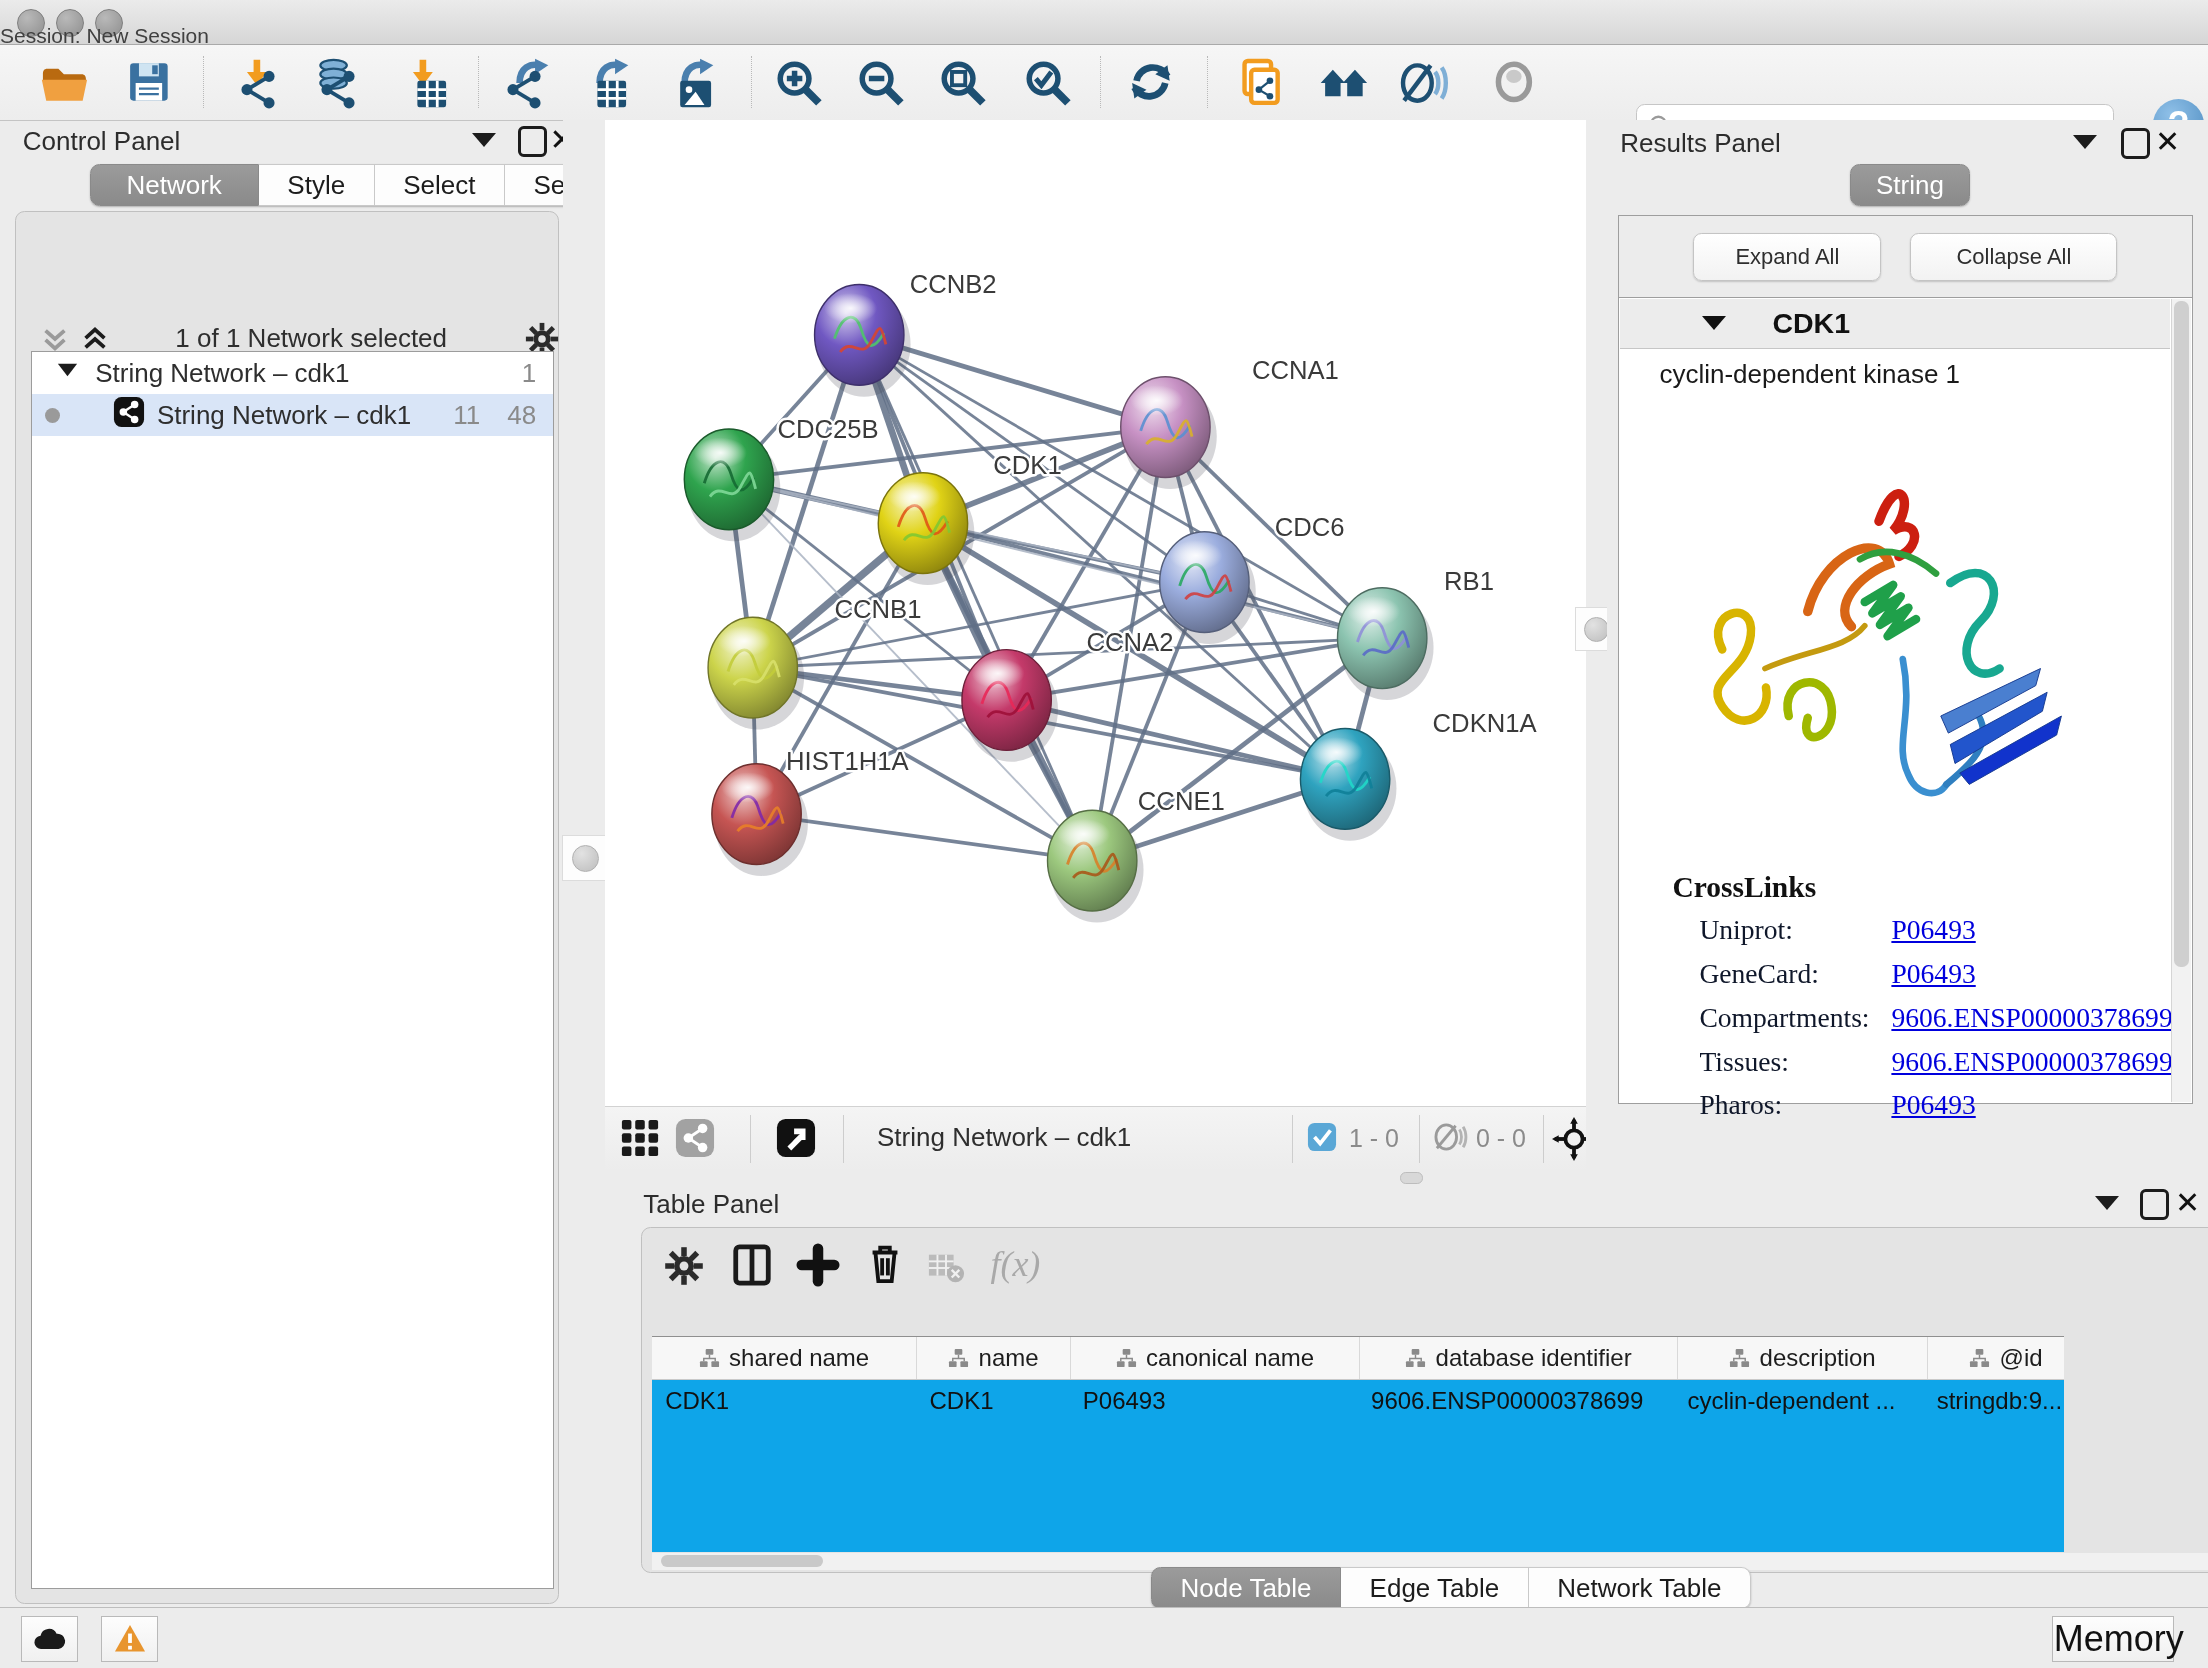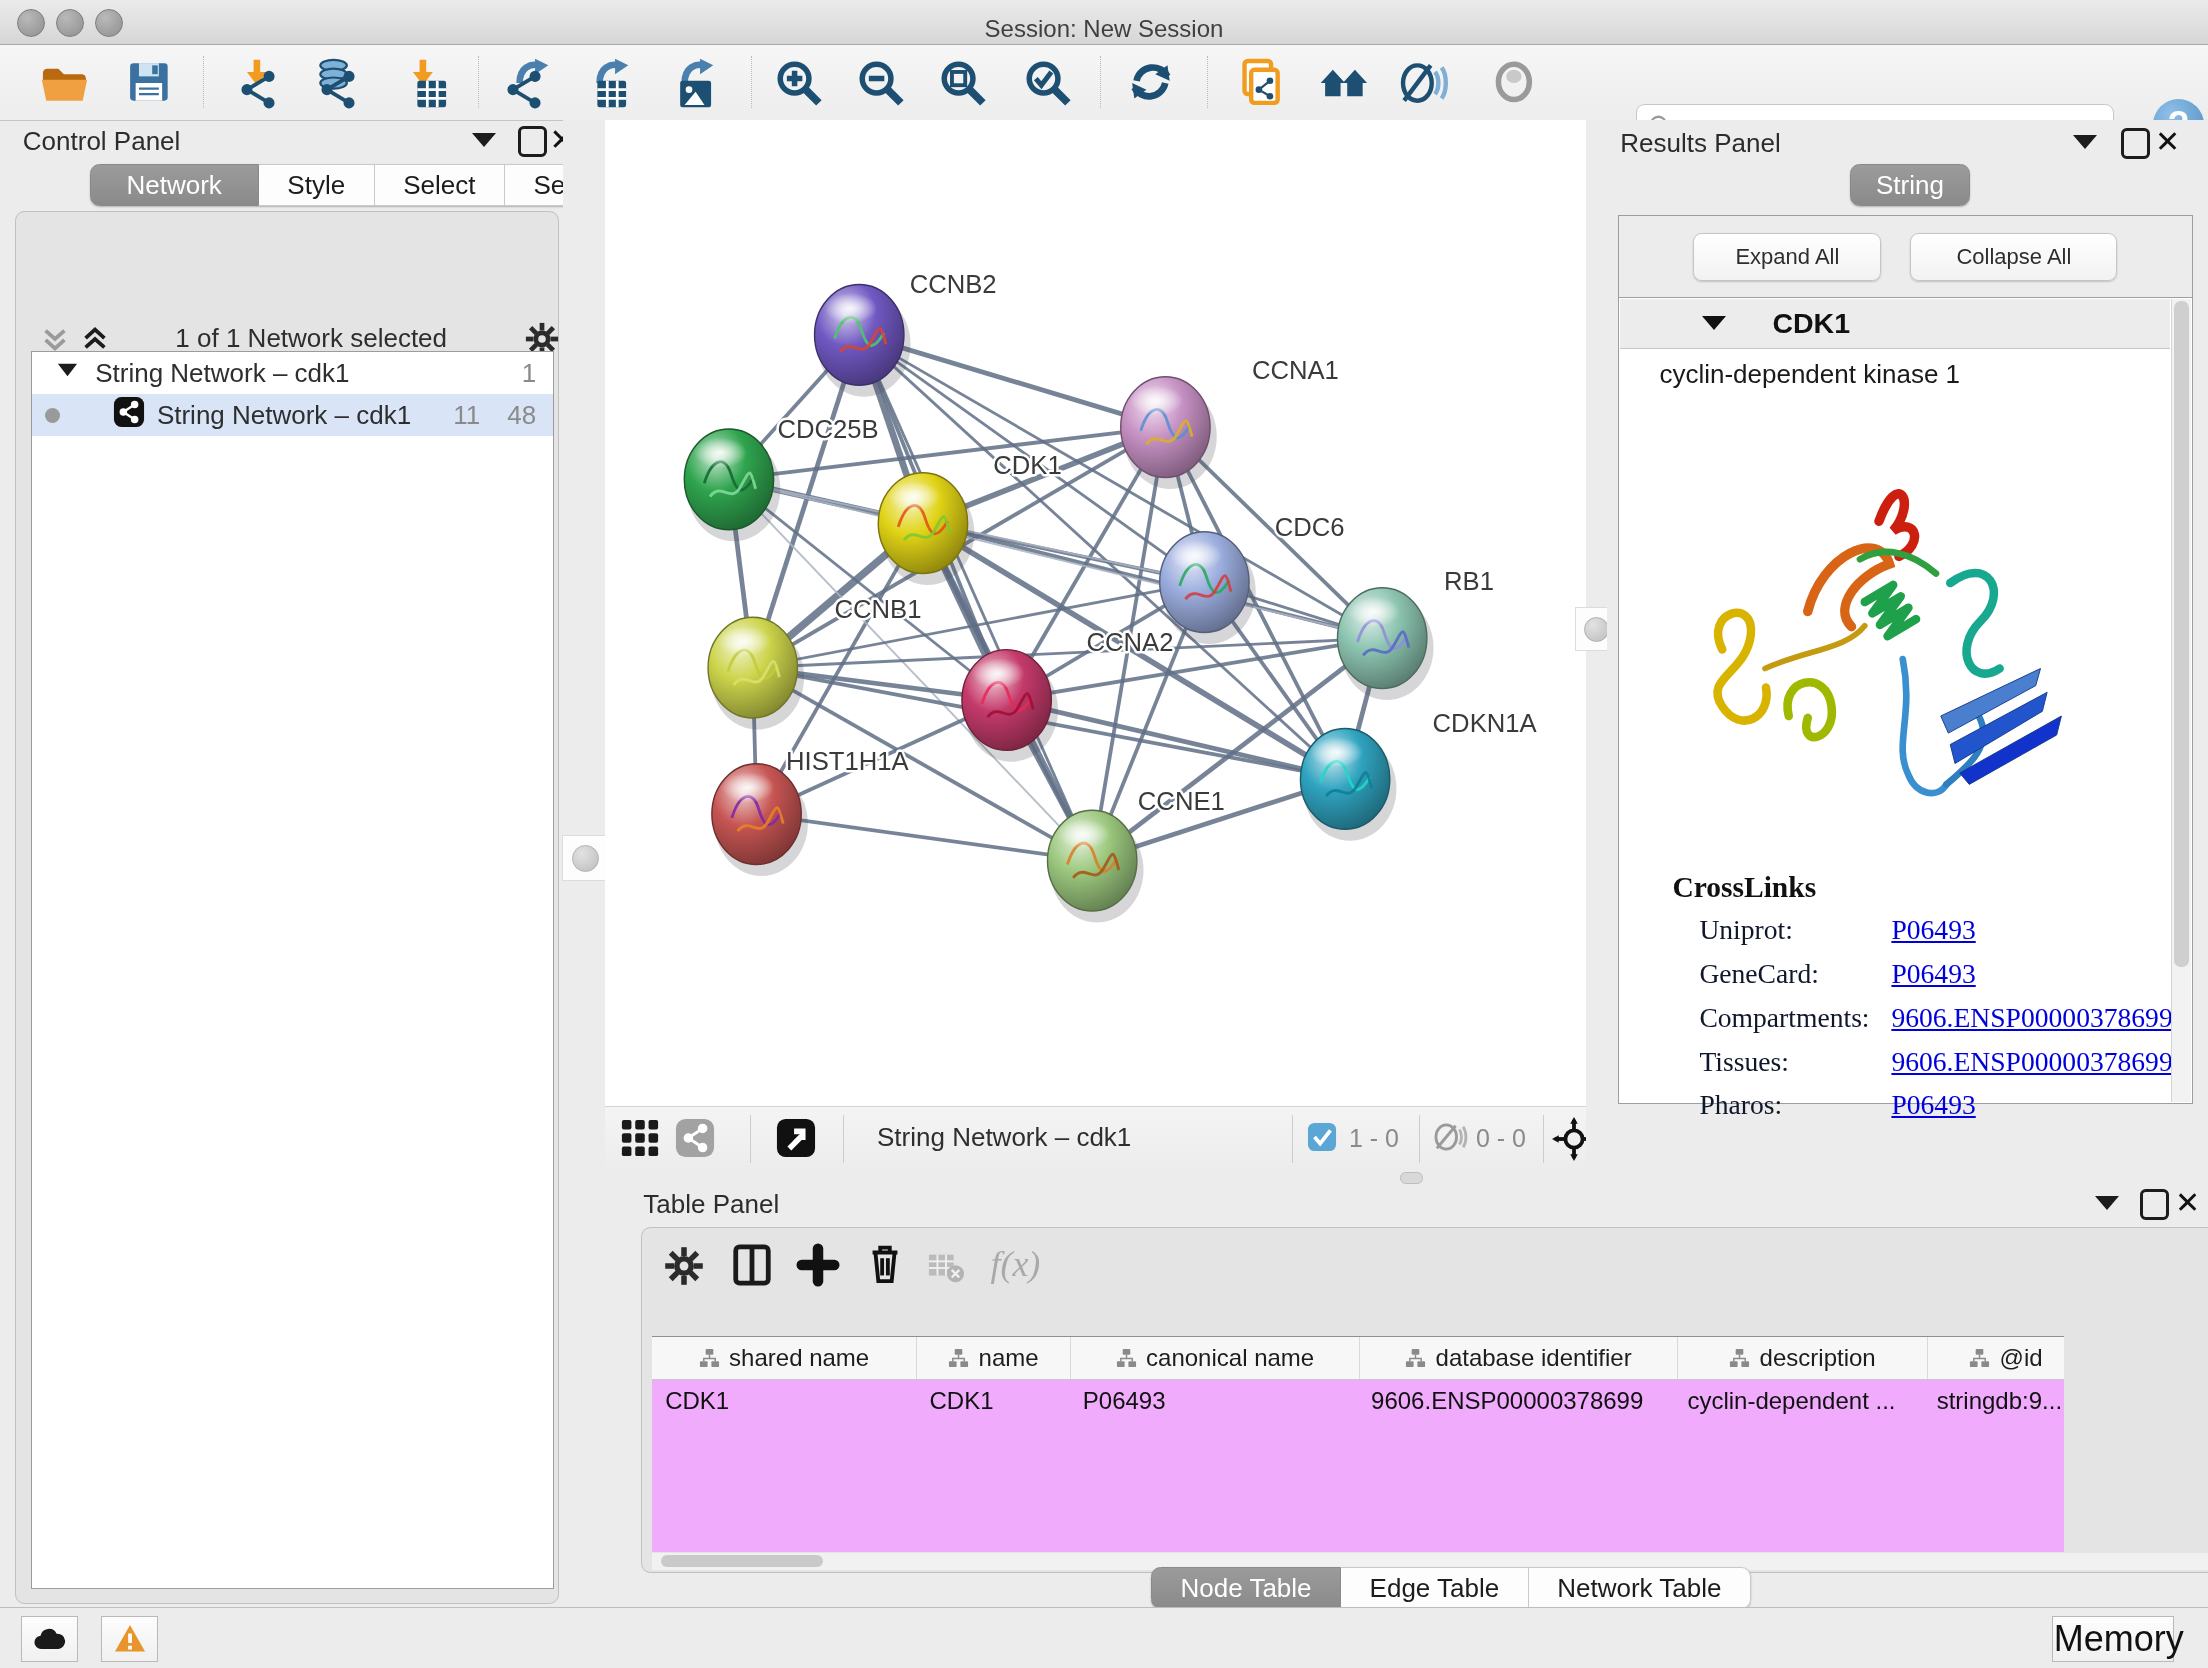--- a/index.html
+++ b/index.html
@@ -5,21 +5,21 @@
   html,body{margin:0;padding:0;}
   body{width:2208px;height:1668px;position:relative;overflow:hidden;
        font-family:"Liberation Sans","DejaVu Sans",sans-serif;
        background:#ececec;color:#2e2e2e;-webkit-font-smoothing:antialiased;}
   .abs{position:absolute;}
   
   #titlebar{left:0;top:0;width:2208px;height:44px;
     background:linear-gradient(#ebebeb,#d6d6d6);border-bottom:1px solid #a9a9a9;}
   .tl-dot{width:26px;height:26px;border-radius:50%;top:8.6px;
     background:radial-gradient(circle at 35% 30%,#b9b9b9,#8f8f8f);border:1px solid #7e7e7e;}
-  #win-title{width:100%;text-align:center;top:15px;font-size:24px;color:#404040;font-weight:500;}
+  #win-title{width:100%;top:24px;font-size:21px;color:#404040;font-weight:500;}
   
   #toolbar{left:0;top:45px;width:2208px;height:75px;background:linear-gradient(#f6f6f6,#ededed);
     border-bottom:1px solid #c4c4c4;}
   .tbicon{position:absolute;top:50%;transform:translate(-50%,-50%);width:53px;height:53px;cursor:pointer;}
   .tbicon svg{width:53px;height:53px;}
   .tb-sep{position:absolute;top:11.4px;height:52px;border-left:1.9px dotted #b9b9b9;}
   #search-box{left:1636px;top:59px;width:476px;height:42px;background:#fff;border:1px solid #c6c6c6;
     border-radius:8.6px;}
   #search-input{position:absolute;left:42px;top:1.9px;width:418px;height:34px;border:none;outline:none;
     font-size:25px;background:transparent;}
@@ -75,21 +75,21 @@
   .xl-row{position:absolute;left:0;width:533px;font-family:"Liberation Serif","DejaVu Serif",serif;font-size:27.6px;}
   .xl-label{position:absolute;left:80px;color:#0f172a;}
   .xl-val{position:absolute;left:272px;color:#0000dd;text-decoration:underline;cursor:pointer;white-space:nowrap;}
   
   #h-splitter{left:605px;top:1170px;width:1604px;height:13.3px;background:#ececec;}
   #h-splitter .pill{position:absolute;left:795px;top:1.9px;width:21px;height:10.5px;border-radius:5.7px;
     background:#d8d8d8;border:1px solid #bdbdbd;cursor:row-resize;}
   
   #table-panel{left:630px;top:1183px;width:1604px;height:424px;}
   #tp-card{left:11.4px;top:44px;width:1581px;height:344px;}
-  #tp-table{left:9.5px;top:108px;width:1412px;height:215px;background:#f0abfc;border-top:1.9px solid #8f8f8f;overflow:hidden;}
+  #tp-table{left:9.5px;top:108px;width:1412px;height:215px;background:#0ea5e9;border-top:1.9px solid #8f8f8f;overflow:hidden;}
   #tp-header{display:flex;height:42px;background:#f7f7f7;border-bottom:1px solid #c9c9c9;}
   .th{display:flex;align-items:center;justify-content:center;gap:9.5px;font-size:24px;color:#1d1d1d;
     border-right:1px solid #d9d9d9;overflow:hidden;white-space:nowrap;flex:none;}
   #tp-row{display:flex;height:42px;}
   .td{font-size:24px;color:#111;padding-left:13.3px;display:flex;align-items:center;overflow:hidden;
     white-space:nowrap;flex:none;}
   #tp-hscroll{left:9.5px;top:325px;width:1560px;height:17px;background:#f1f1f1;}
   #tp-hthumb{position:absolute;left:9.5px;top:1.9px;width:162px;height:12.4px;background:#c9c9c9;border-radius:6.7px;}
   
   #statusbar{left:0;top:1607px;width:2208px;height:61px;background:#ececec;border-top:1.9px solid #bdbdbd;}

